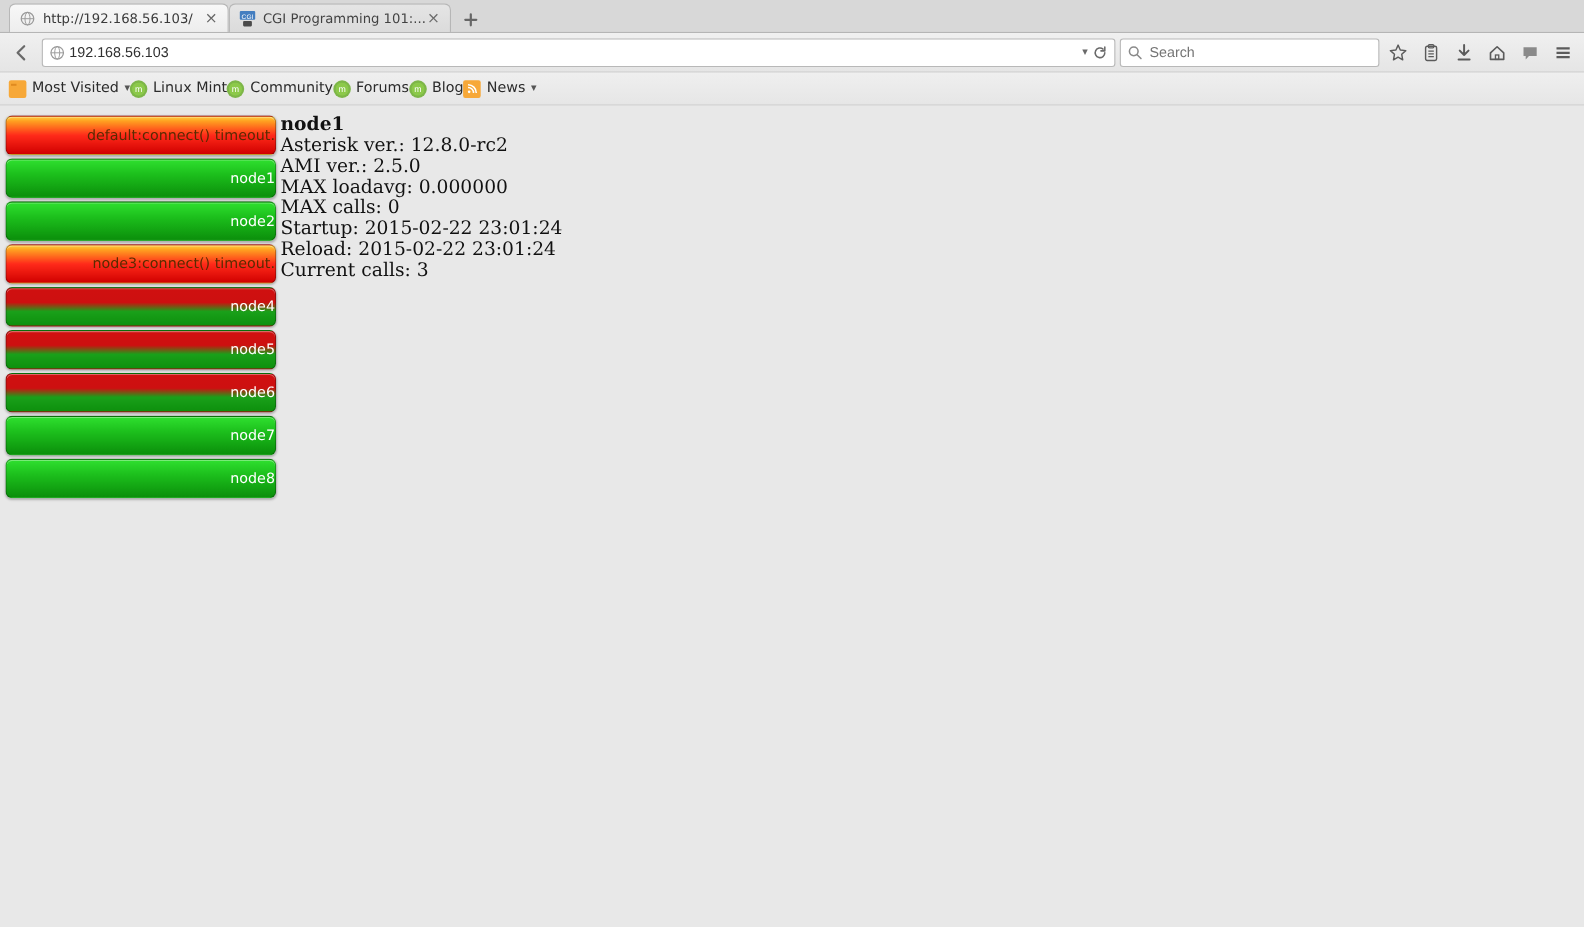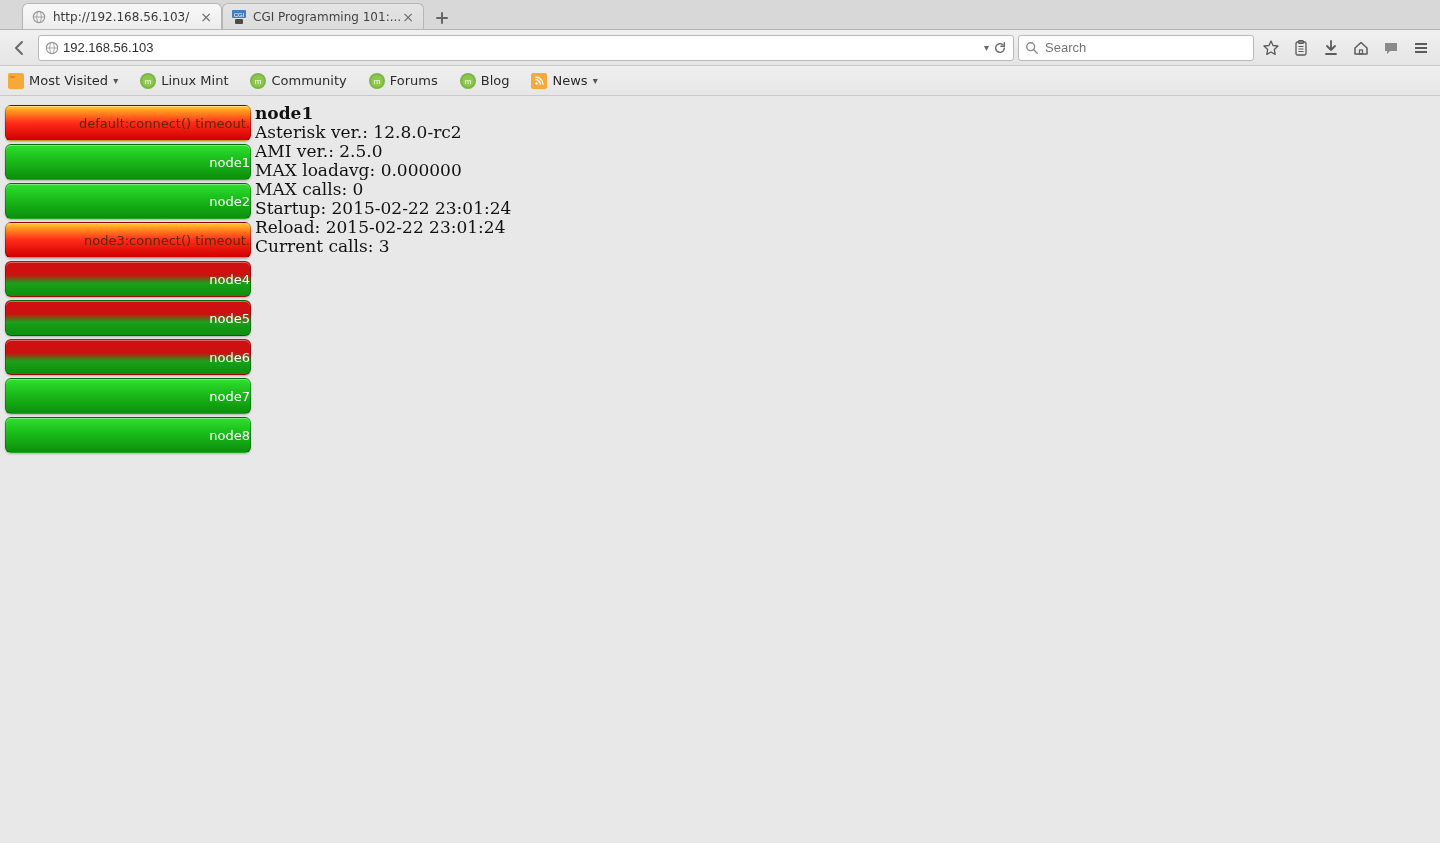--- a/index.html
+++ b/index.html
@@ -11,21 +11,21 @@
   height: 843px;
   overflow: hidden;
 }
 
 
 .tabbar {
   height: 30px;
   background: #d8d8d8;
   display: flex;
   align-items: flex-end;
-  padding-left: 22px;
+  padding-left: 8px;
   border-bottom: 1px solid #b5b5b5;
 }
 .tab {
   height: 26px;
   min-width: 200px;
   max-width: 210px;
   background: linear-gradient(#f8f8f8, #ededed);
   border: 1px solid #b5b5b5;
   border-bottom: none;
   border-radius: 6px 6px 0 0;
@@ -99,21 +99,21 @@
 }
 
 
 .bookmarksbar {
   height: 30px;
   background: linear-gradient(#efefef,#e6e6e6);
   border-bottom: 1px solid #c9c9c9;
   display:flex;
   align-items:center;
   padding:0 8px;
-  gap:22px;
+  gap:0;
   font-size:13px;
   color:#2b2b2b;
 }
 .bm-item { display:flex; align-items:center; gap:5px; cursor:pointer; }
 .bm-ico {
   width:16px;height:16px;display:inline-flex;align-items:center;justify-content:center;border-radius:2px;font-size:11px;
 }
 .bm-folder { background:#f7a838; color:#fff; }
 .bm-mint { background:#7db648; color:#fff; border-radius:50%; }
 .bm-rss { background:#f7a838; color:#fff; }

